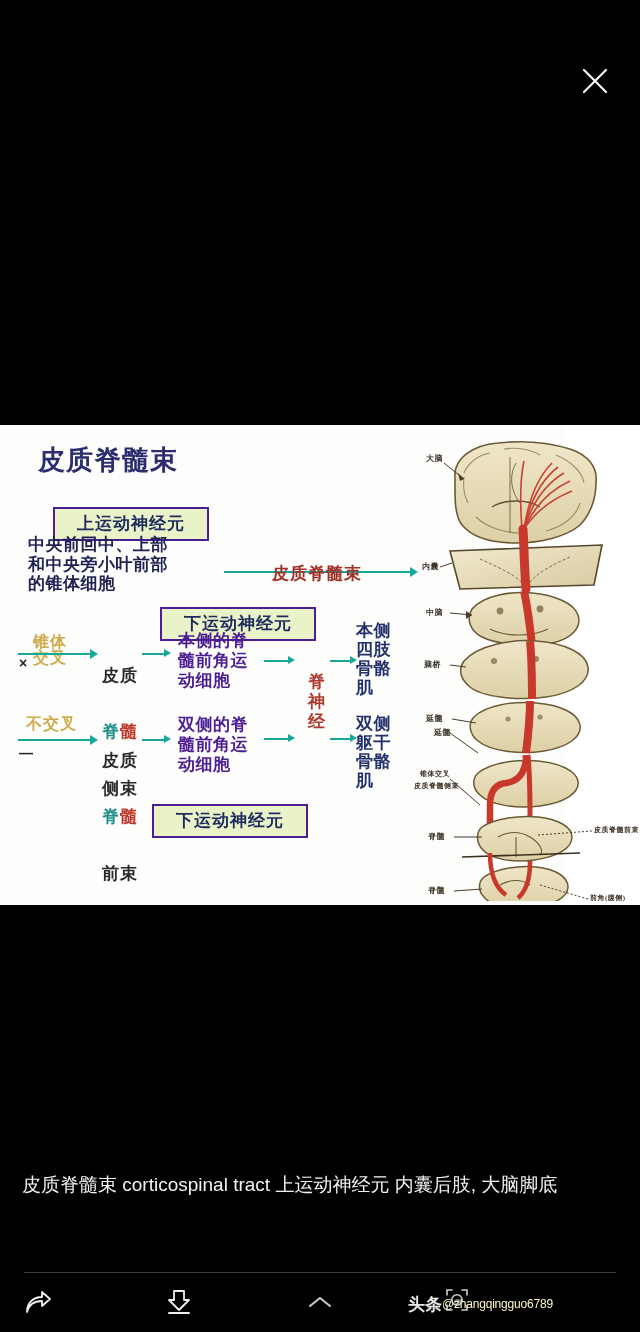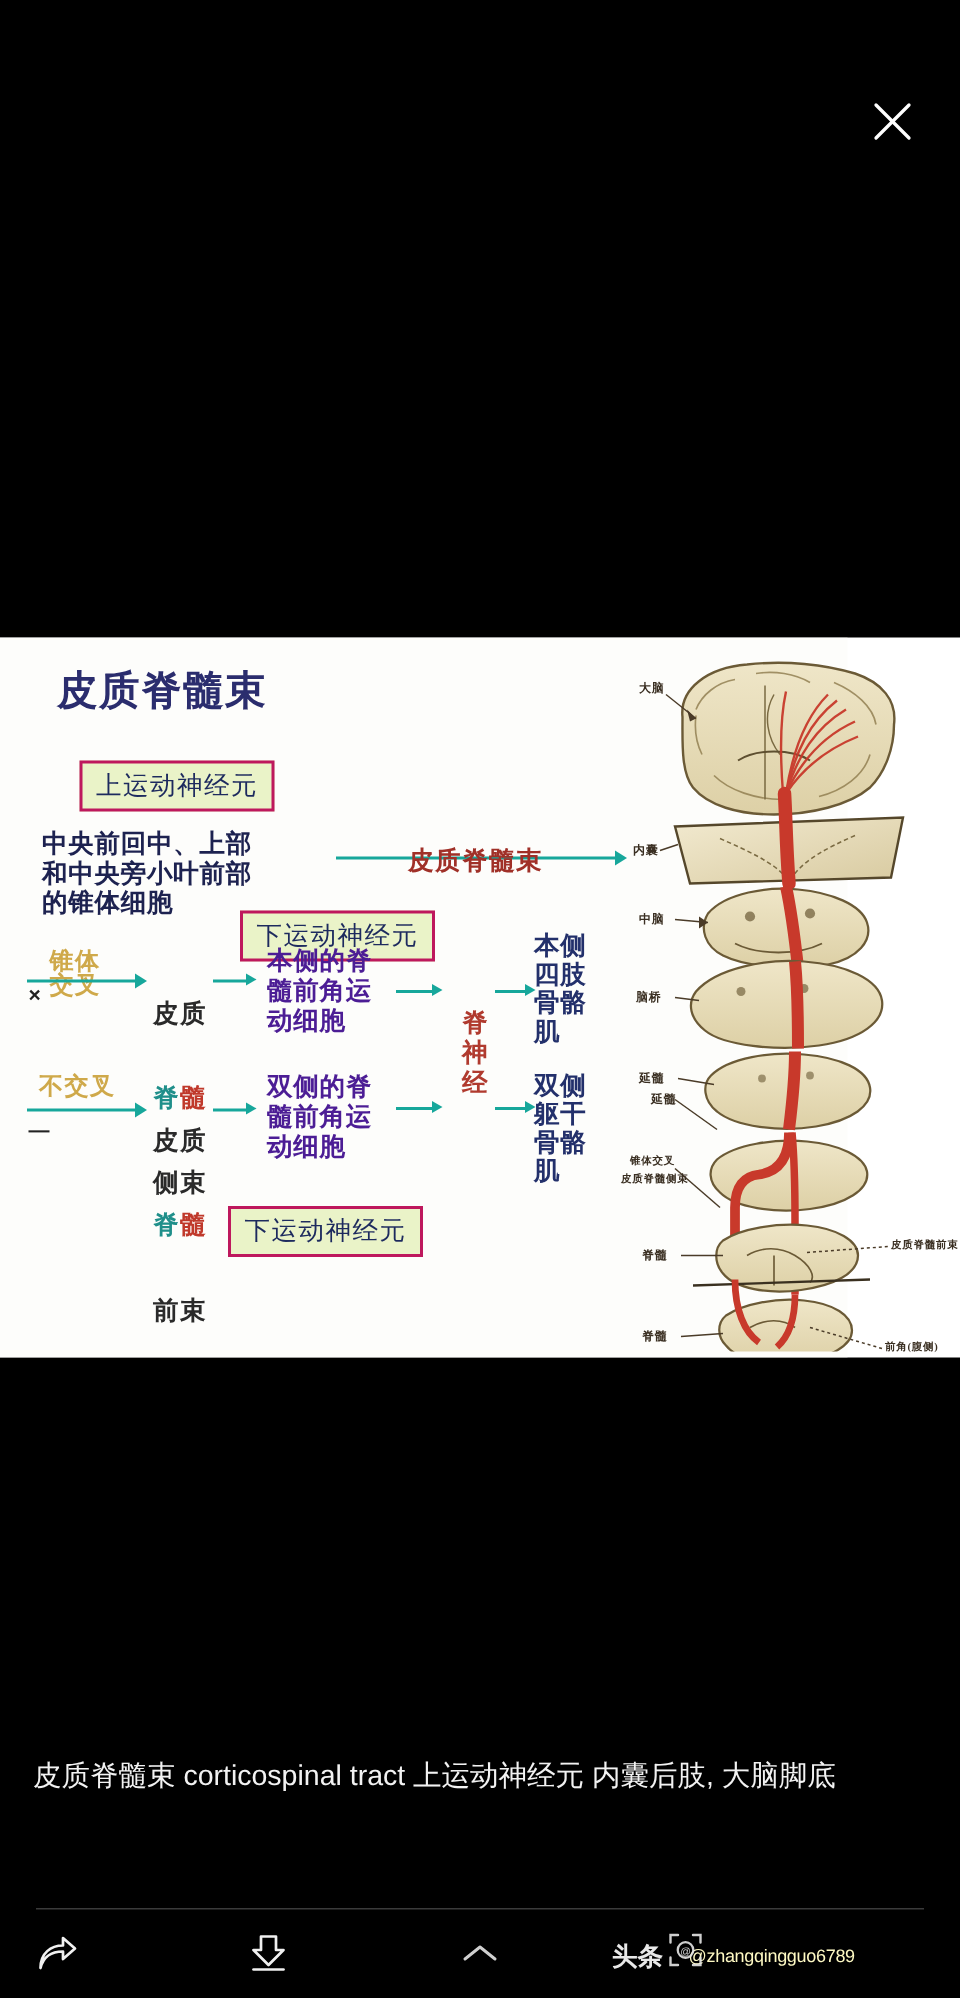--- a/index.html
+++ b/index.html
@@ -37,36 +37,36 @@
     white-space:nowrap;
   }
   .fig-title-en{
     position:absolute; left:196px; top:22px;
     font-family:"Liberation Serif","DejaVu Serif",serif;
     font-size:22px; font-weight:700; color:#d49a2a; white-space:nowrap;
   }
 
   .greenbox{
     position:absolute;
-    background:#eaf3c8; border:2px solid #be185d;
+    background:#eaf3c8; border:2px solid #4c1d95;
     font-family:"Liberation Serif","DejaVu Serif",serif;
-    font-size:17px; font-weight:400; color:#1d2a5e;
-    padding:3px 9px 4px; white-space:nowrap; letter-spacing:1px;
+    font-size:17px; font-weight:700; color:#1d2a5e;
+    padding:3px 22px 4px; white-space:nowrap; letter-spacing:1px;
   }
   .gb-upper{ left:53px; top:82px; }
   .gb-lower-top{ left:160px; top:182px; }
   .gb-lower-bot{ left:152px; top:379px; }
 
   .blk{
     position:absolute; white-space:pre; line-height:1.16;
     font-family:"Liberation Serif","DejaVu Serif",serif;
     font-weight:700;
   }
   .lt-origin{
-    left:28px; top:110px; font-size:17px; color:#1d2250; letter-spacing:0.5px;margin-top:18px;
+    left:28px; top:110px; font-size:17px; color:#1d2250; letter-spacing:0.5px;
   }
   .bluepath{
     left:228px; top:83px; font-size:18px; color:#2b36c4;
     letter-spacing:0.5px; line-height:1.2;
   }
   .redtract{
     left:272px; top:139px; font-size:17px; color:#a03028; letter-spacing:1px;
   }
 
   
@@ -147,21 +147,21 @@
   }
   .tb-icon{
     position:absolute; top:1285px; width:44px; height:38px; cursor:pointer;
     display:flex; align-items:center; justify-content:center;
   }
   .tb-share{ left:16px; }
   .tb-download{ left:157px; }
   .tb-chevron{ left:298px; }
   .watermark{
     position:absolute; left:408px; top:1288px; height:32px;
-    display:flex; align-items:center; gap:17px;
+    display:flex; align-items:center; gap:0;
     font-family:"Liberation Sans","DejaVu Sans",sans-serif;
   }
   .wm-cn{
     font-size:17px; font-weight:700; color:#e8e8e8; letter-spacing:0px;
   }
   .wm-handle{ font-size:12px; color:#fef9c3; letter-spacing:-0.2px; }
   .wm-badge{
     position:absolute; left:36px; top:-1px; width:26px; height:26px;
     opacity:0.9;
   }

